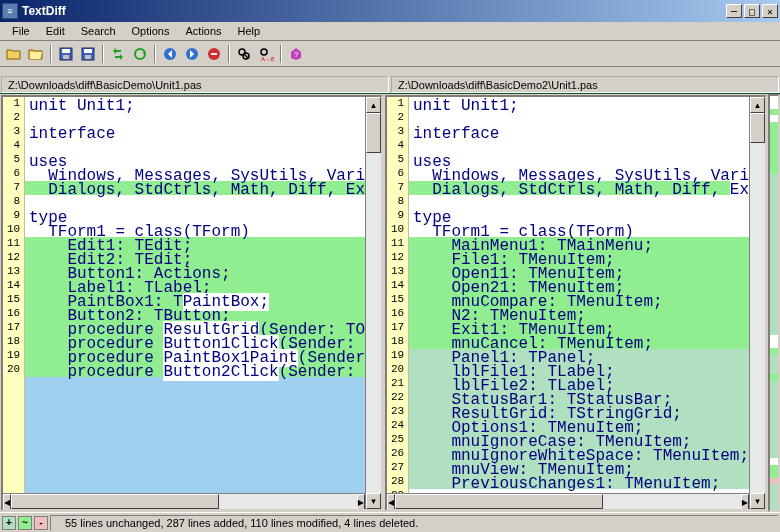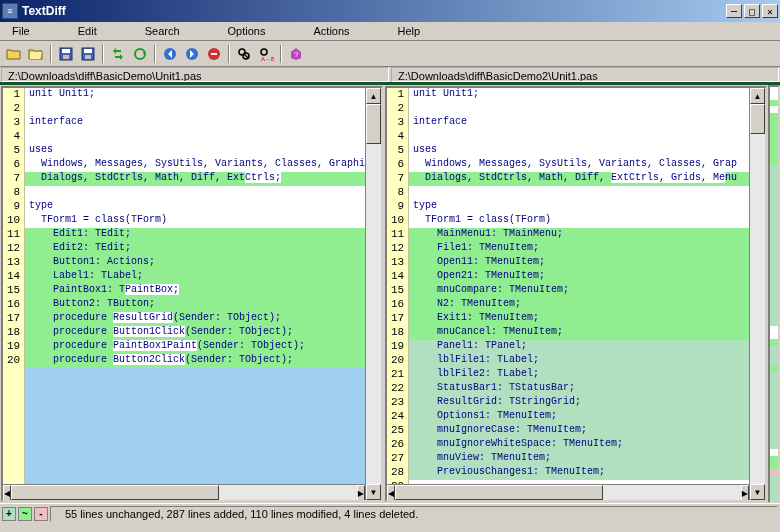--- a/index.html
+++ b/index.html
@@ -2,32 +2,32 @@
 <html><head>
 <meta charset="utf-8">
 <style>
 * { margin: 0; padding: 0; box-sizing: border-box; }
 body { font-family: "Tahoma", sans-serif; font-size: 11px; background: #d4d0c8; width: 780px; height: 532px; overflow: hidden; }
 .titlebar { background: linear-gradient(to right, #0a246a, #a6caf0); height: 22px; display: flex; align-items: center; padding: 0 2px; color: white; }
 .titlebar-icon { width: 16px; height: 16px; background: #5b7db1; border: 1px solid #2a4d7a; margin-right: 4px; display: inline-flex; align-items: center; justify-content: center; font-size: 9px; color: #fff; }
 .titlebar-text { font-weight: bold; flex: 1; font-size: 12px; }
 .titlebar-btns { display: flex; gap: 2px; }
 .titlebar-btn { width: 16px; height: 14px; background: #d4d0c8; border: 1px solid #fff; border-right-color: #404040; border-bottom-color: #404040; display: flex; align-items: center; justify-content: center; font-size: 10px; font-family: "Marlett", monospace; color: black; cursor: pointer; }
-.menubar { background: #d4d0c8; height: 19px; display: flex; align-items: center; padding: 0 4px; border-bottom: 1px solid #808080; gap: 32px; }
+.menubar { background: #d4d0c8; height: 19px; display: flex; align-items: center; padding: 0 4px; border-bottom: 1px solid #808080; }
 .menu-item { padding: 2px 8px; cursor: pointer; }
 .toolbar { background: #d4d0c8; height: 26px; display: flex; align-items: center; padding: 2px 4px; gap: 2px; border-bottom: 1px solid #808080; }
 .tb-btn { width: 20px; height: 20px; display: flex; align-items: center; justify-content: center; cursor: pointer; border: 1px solid transparent; }
 .tb-sep { width: 2px; height: 18px; border-left: 1px solid #808080; border-right: 1px solid #fff; margin: 0 2px; }
-.pathbar { display: flex; height: 18px; border-bottom: 3px solid #14532d; }
+.pathbar { display: flex; height: 18px; border-bottom: 1px solid #14532d; margin-top: 9px; }
 .path { flex: 1; padding: 2px 6px; background: #d4d0c8; border: 1px inset #fff; margin: 0 1px; white-space: nowrap; overflow: hidden; }
 .panes { display: flex; height: 418px; }
 .pane { flex: 1; display: flex; border: 2px inset #d4d0c8; margin: 1px; background: white; overflow: hidden; position: relative; }
 .gutter { background: #ffffc0; border-right: 1px solid #c0c0a0; overflow: hidden; }
 .gutter-line { text-align: right; padding: 0 4px; height: 14px; font-family: "Courier New", monospace; font-size: 11px; color: #000; }
-.code { flex: 1; overflow: hidden; font-family: "Courier New", monospace; font-size: 10px; }
+.code { flex: 1; overflow: hidden; font-family: "Courier New", monospace; font-size: 16px; }
 .code-line { height: 14px; padding: 0 4px; white-space: pre; color: #000080; }
 .hl-mod { background: #90ee90; }
 .hl-add { background: #b0e0c0; }
 .hl-empty { background: #a0d0f0; }
 .sub-hl { background: #ffffff; }
 .vscroll { width: 16px; background: #d4d0c8; border-left: 1px solid #808080; display: flex; flex-direction: column; }
 .sbtn { height: 16px; background: #d4d0c8; border: 1px solid #fff; border-right-color: #404040; border-bottom-color: #404040; display: flex; align-items: center; justify-content: center; font-size: 8px; cursor: pointer; }
 .strack { flex: 1; background: #e8e8e8; position: relative; }
 .sthumb { position: absolute; top: 0; left: 0; right: 0; height: 40px; background: #d4d0c8; border: 1px solid #fff; border-right-color: #404040; border-bottom-color: #404040; cursor: pointer; }
 .hscroll { height: 16px; background: #d4d0c8; display: flex; position: absolute; bottom: 0; left: 0; right: 16px; border-top: 1px solid #808080; }

